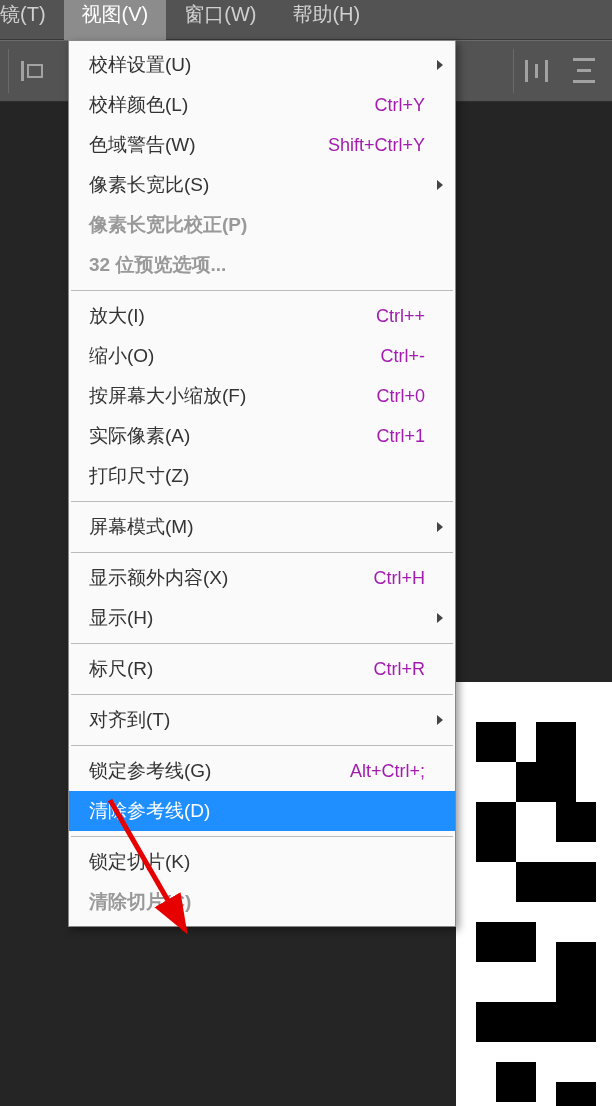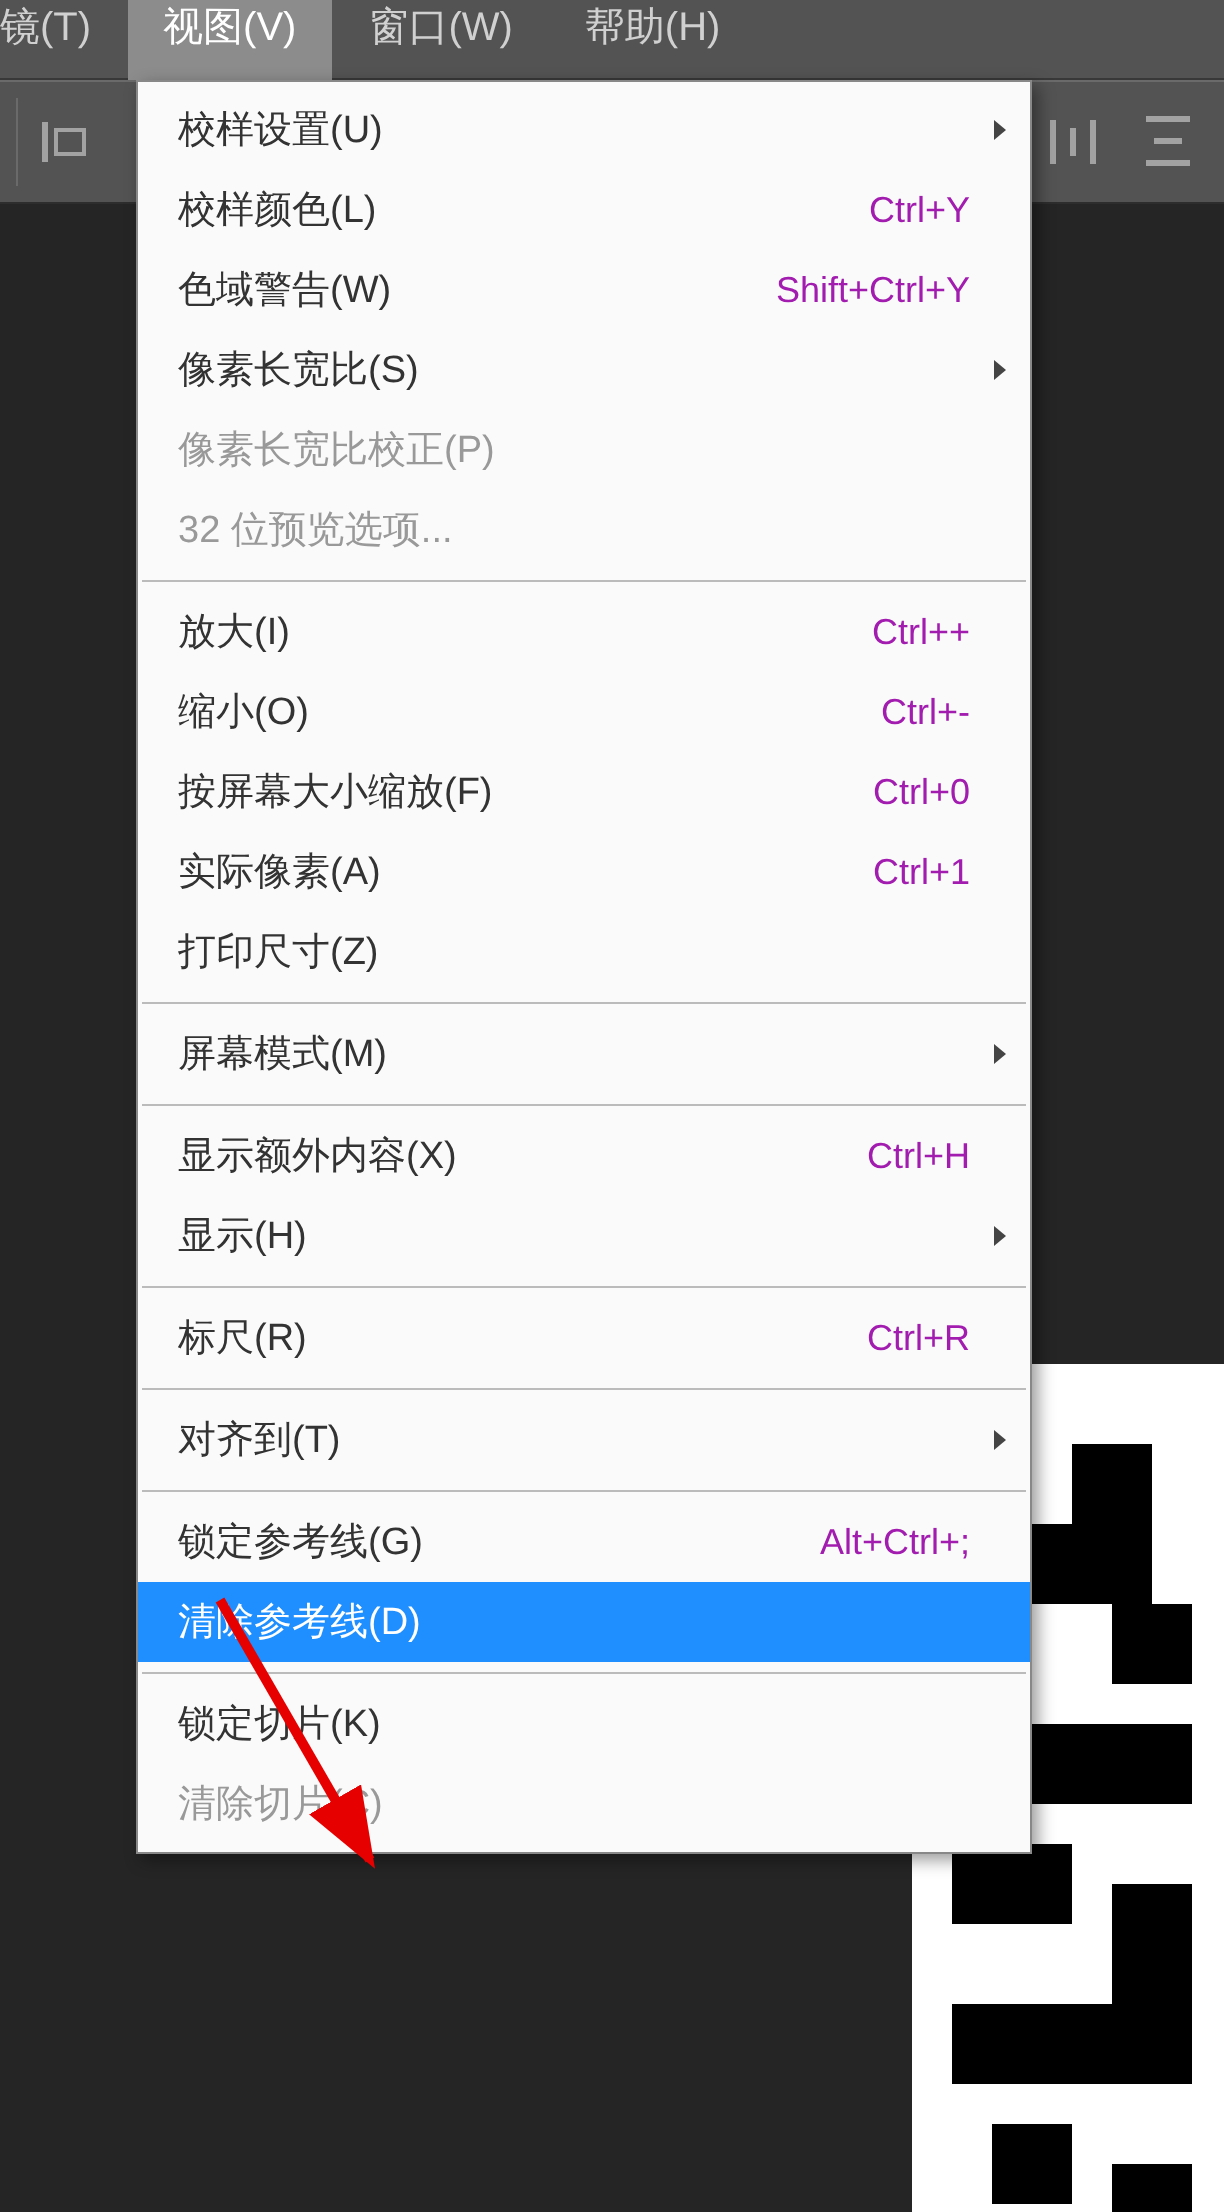--- a/index.html
+++ b/index.html
@@ -68,21 +68,21 @@
   background: #fff;
 }
 .qr-cell {
   position: absolute;
   background: #000;
 }
 .dropdown {
   position: absolute;
   top: 40px;
   left: 68px;
-  width: 448px;
+  width: 388px;
   background: #fafafa;
   border: 1px solid #888;
   box-shadow: 3px 3px 8px rgba(0,0,0,0.4);
   z-index: 10;
   padding: 4px 0;
 }
 .menu-item {
   display: flex;
   align-items: center;
   height: 40px;
@@ -92,20 +92,21 @@
   cursor: pointer;
   position: relative;
 }
 .menu-item.highlighted {
   background: #1f8fff;
   color: #fff;
 }
 .menu-item.disabled {
   color: #999;
   cursor: default;
+  font-weight: bold;
 }
 .menu-label {
   flex: 1;
   white-space: nowrap;
 }
 .menu-shortcut {
   color: #a21caf;
   font-size: 18px;
 }
 .menu-arrow {

